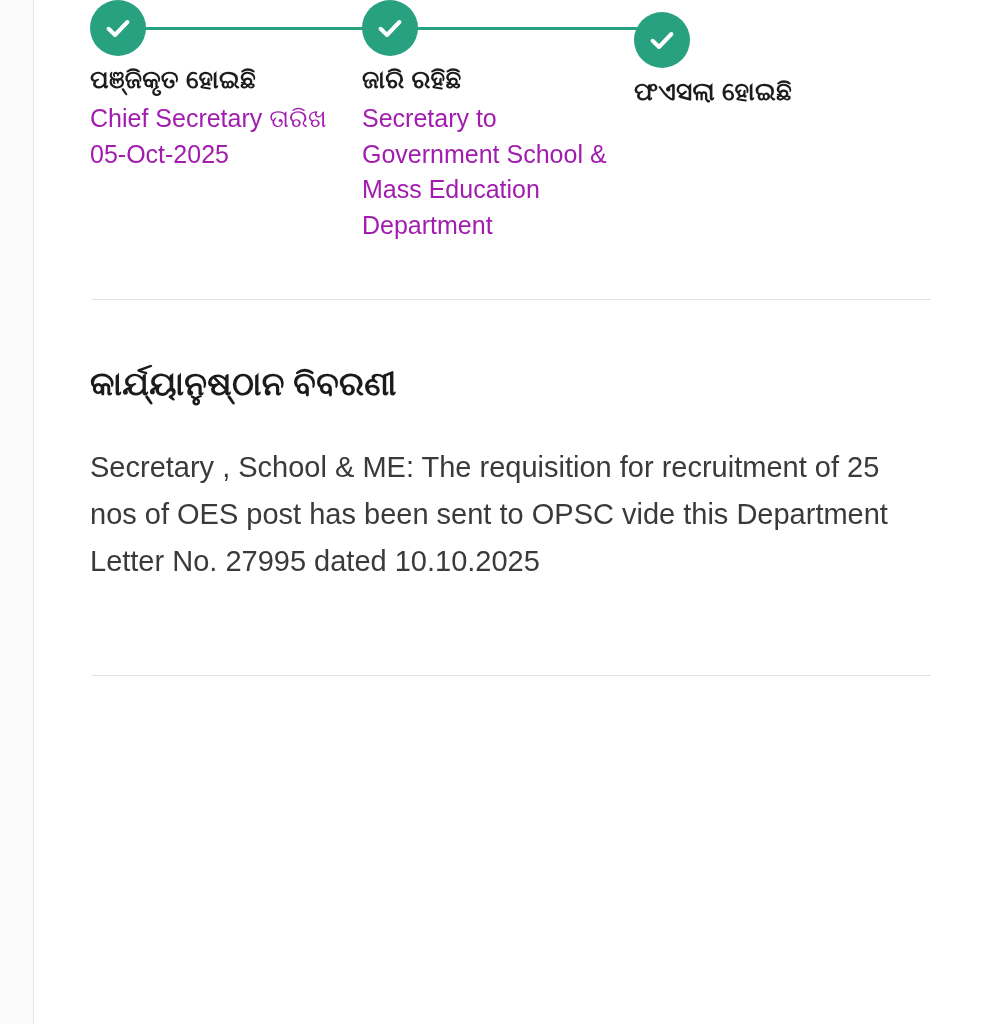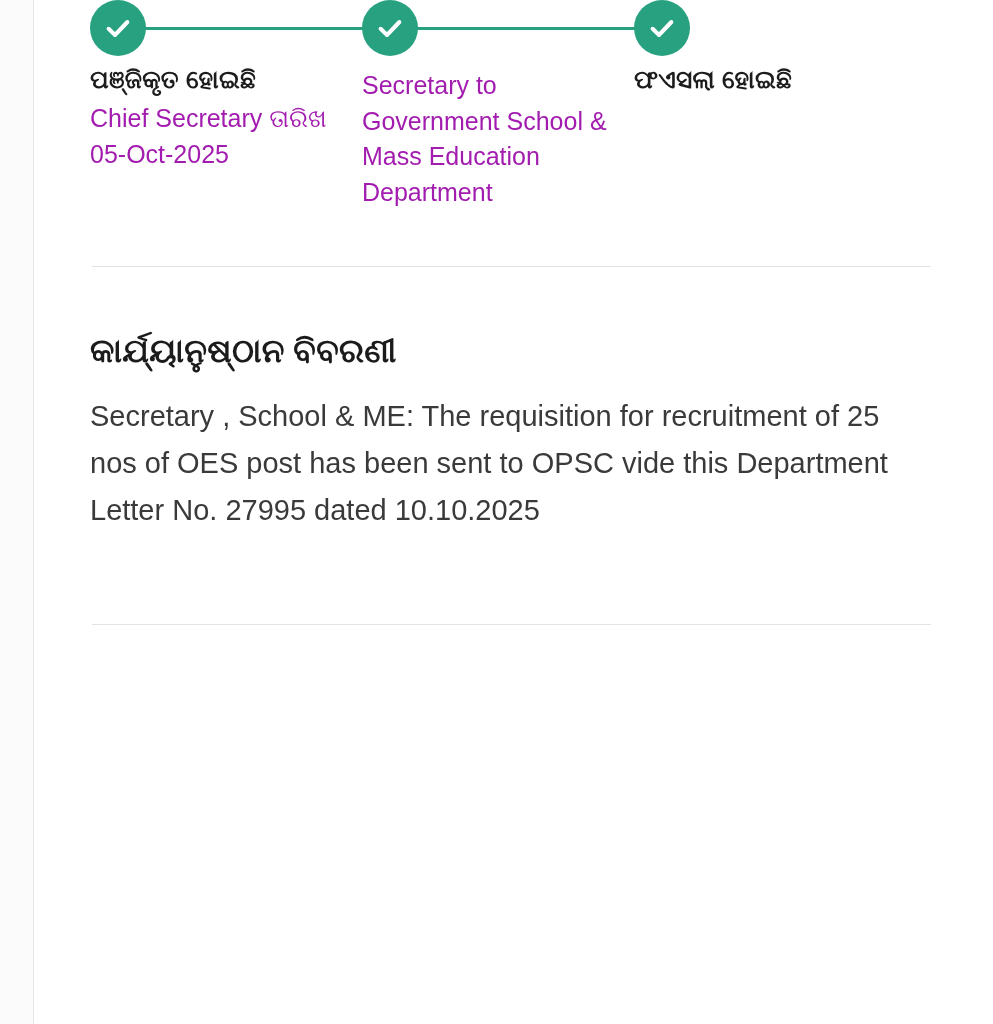--- a/index.html
+++ b/index.html
@@ -42,21 +42,21 @@
     position: relative;
     display: flex;
     margin-top: -24px;
     padding-top: 24px;
   }
   .step {
     position: relative;
     width: 272px;
     padding-right: 18px;
   }
-  .step:last-child { width: 280px; }
+  .step:last-child { width: 280px; margin-top: 12px; }
 
   .step-head {
     position: relative;
     height: 62px;
   }
   .circle {
     position: relative;
     z-index: 2;
     width: 56px;
     height: 56px;
@@ -107,21 +107,21 @@
     font-weight: bold;
     color: #1b1b1b;
     margin-top: 66px;
     letter-spacing: 0.3px;
     font-family: Liberation Serif, serif;
   }
   .section-body {
     font-size: 29px;
     color: #3a3a3a;
     line-height: 1.62;
-    margin-top: 22px;
+    margin-top: 40px;
     max-width: 830px;
   }
   .divider-bottom {
     height: 1px;
     background: #e3e3e3;
     margin: 90px 2px 0 2px;
   }
 </style>
 </head>
 <body>
@@ -149,20 +149,21 @@
 
       <div class="step">
         <div class="step-head">
           <div class="connector"></div>
           <div class="circle">
             <svg width="30" height="30" viewBox="0 0 24 24" aria-hidden="true">
               <path d="M4.5 12.6 L9.6 17.6 L19.5 7.2" fill="none" stroke="#ffffff" stroke-width="3.2" stroke-linecap="round" stroke-linejoin="round"></path>
             </svg>
           </div>
         </div>
+        <div class="step-title">ଜାରି ରହିଛି</div>
         <div class="step-sub">Secretary to Government School &amp; Mass Education Department</div>
       </div>
 
       <div class="step">
         <div class="step-head">
 
           <div class="circle">
             <svg width="30" height="30" viewBox="0 0 24 24" aria-hidden="true">
               <path d="M4.5 12.6 L9.6 17.6 L19.5 7.2" fill="none" stroke="#ffffff" stroke-width="3.2" stroke-linecap="round" stroke-linejoin="round"></path>
             </svg>

